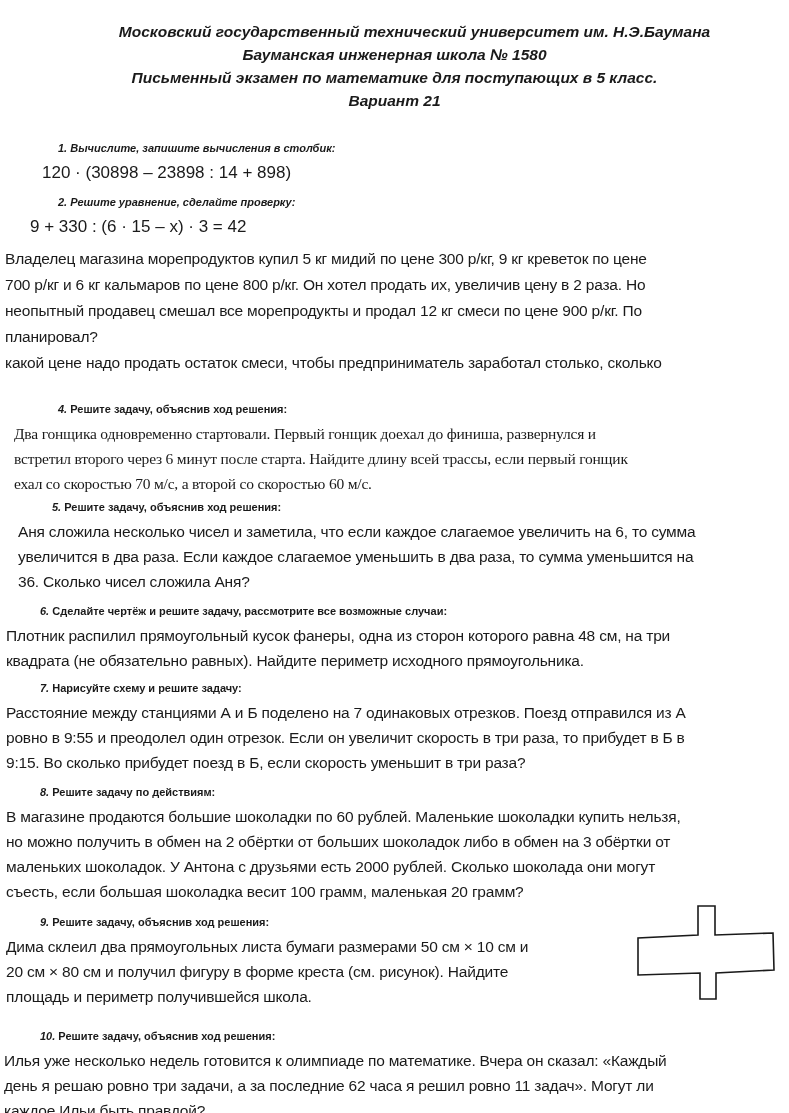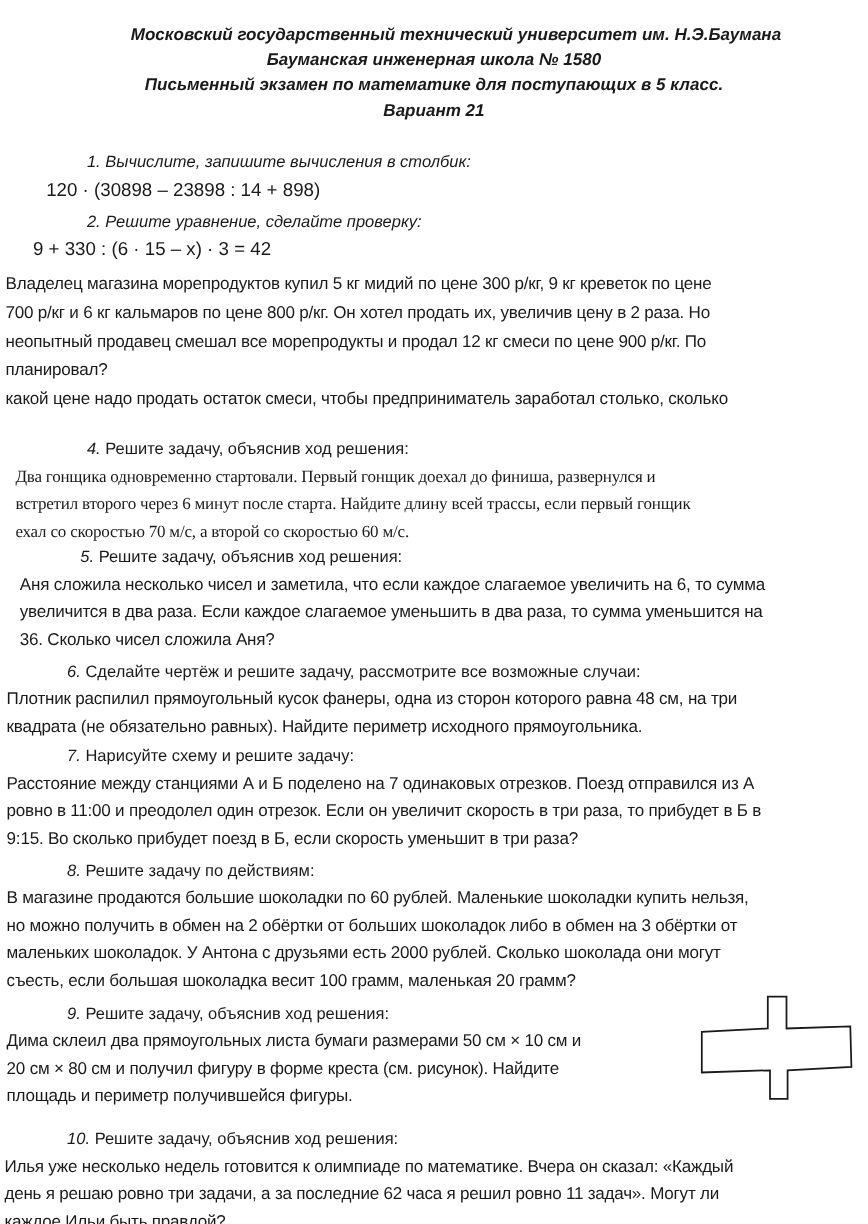--- a/index.html
+++ b/index.html
@@ -33,25 +33,24 @@
       line-height: 23px;
     }
     .header .line { display: block; }
     .header .line-0 { padding-left: 40px; }
     .task {
       position: absolute;
       left: 0;
       width: 789px;
     }
     .task-title {
-      font-weight: normal;
-      font-size: 15px;
+      font-weight: bold;
+      font-size: 11px;
       line-height: 24px;
       white-space: nowrap;
-      margin-left: 21px;
     }
     .task-title .num { font-style: italic; }
     .task-title.italic { font-style: italic; }
     .task-body {
       font-size: 15.5px;
       line-height: 26px;
       padding-left: 8px;
       padding-right: 12px;
       letter-spacing: -0.2px;
     }
@@ -143,21 +142,21 @@
     </div>
   </div>
 
   <div class="task" style="top:664px;">
     <div class="task-title" style="padding-left:40px;">
       <span class="num">7.</span>
       <span>Нарисуйте схему и решите задачу:</span>
     </div>
     <div class="task-body" style="padding-left:6px; line-height:25px;">
       <span class="line">Расстояние между станциями А и Б поделено на 7 одинаковых отрезков. Поезд отправился из А</span>
-      <span class="line">ровно в 11:00 и преодолел один отрезок. Если он увеличит скорость в три раза, то прибудет в Б в</span>
+      <span class="line">ровно в 9:55 и преодолел один отрезок. Если он увеличит скорость в три раза, то прибудет в Б в</span>
       <span class="line">9:15. Во сколько прибудет поезд в Б, если скорость уменьшит в три раза?</span>
     </div>
   </div>
 
   <div class="task" style="top:768px;">
     <div class="task-title" style="padding-left:40px;">
       <span class="num">8.</span>
       <span>Решите задачу по действиям:</span>
     </div>
     <div class="task-body" style="padding-left:6px; line-height:25px;">
@@ -169,21 +168,21 @@
   </div>
 
   <div class="task" style="top:898px;">
     <div class="task-title" style="padding-left:40px;">
       <span class="num">9.</span>
       <span>Решите задачу, объяснив ход решения:</span>
     </div>
     <div class="task-body" style="padding-left:6px; line-height:25px;">
       <span class="line">Дима склеил два прямоугольных листа бумаги размерами 50 см × 10 см и</span>
       <span class="line">20 см × 80 см и получил фигуру в форме креста (см. рисунок). Найдите</span>
-      <span class="line">площадь и периметр получившейся фигуры.</span>
+      <span class="line">площадь и периметр получившейся школа.</span>
     </div>
   </div>
 
   <svg class="cross-figure" viewBox="0 0 150 105">
     <polygon points="68,6 85,6 85,35 143,33 144,70 86,73 86,99 70,99 70,73 8,75 8,38 68,35" fill="#ffffff" stroke="#1a1a1a" stroke-width="1.6" stroke-linejoin="miter"></polygon>
   </svg>
 
   <div class="task" style="top:1012px;">
     <div class="task-title" style="padding-left:40px;">
       <span class="num">10.</span>

